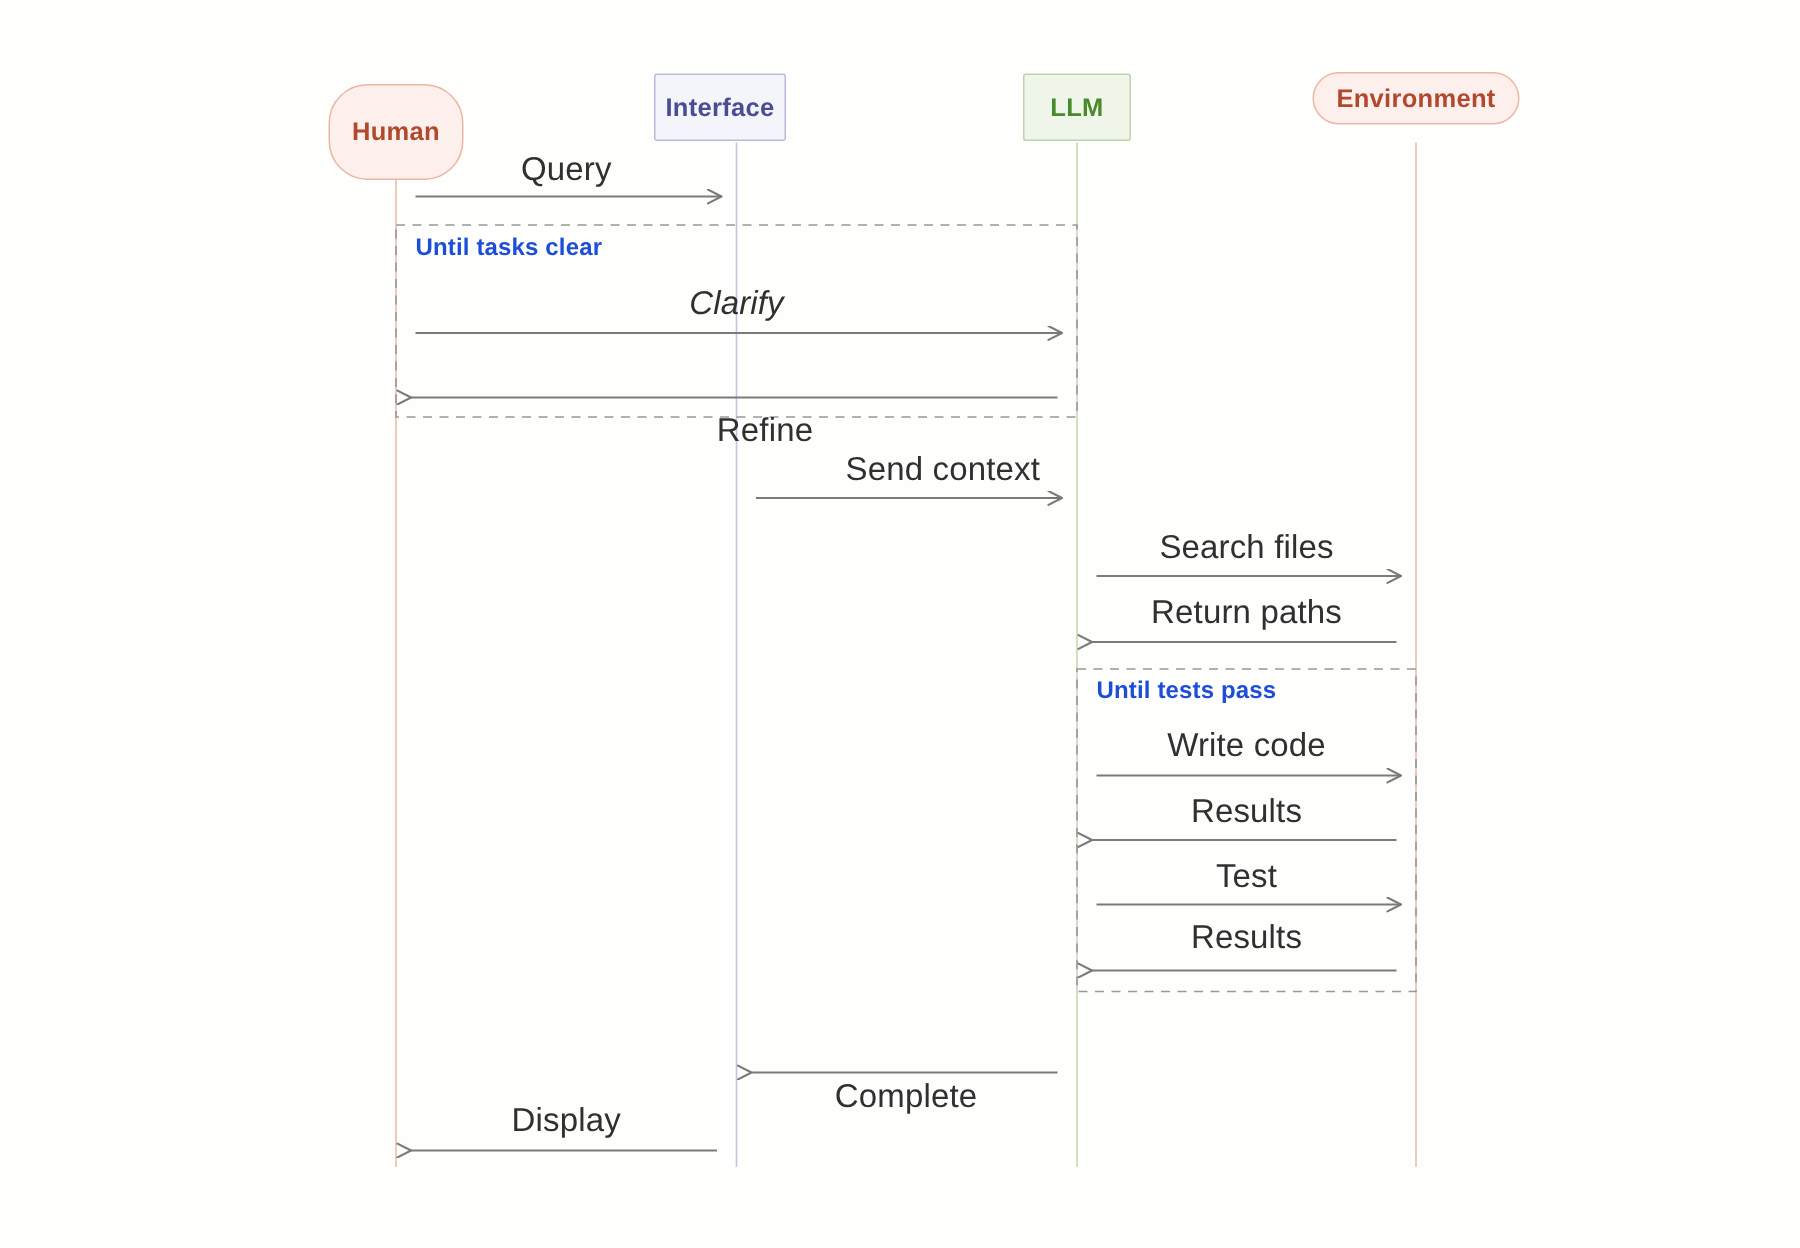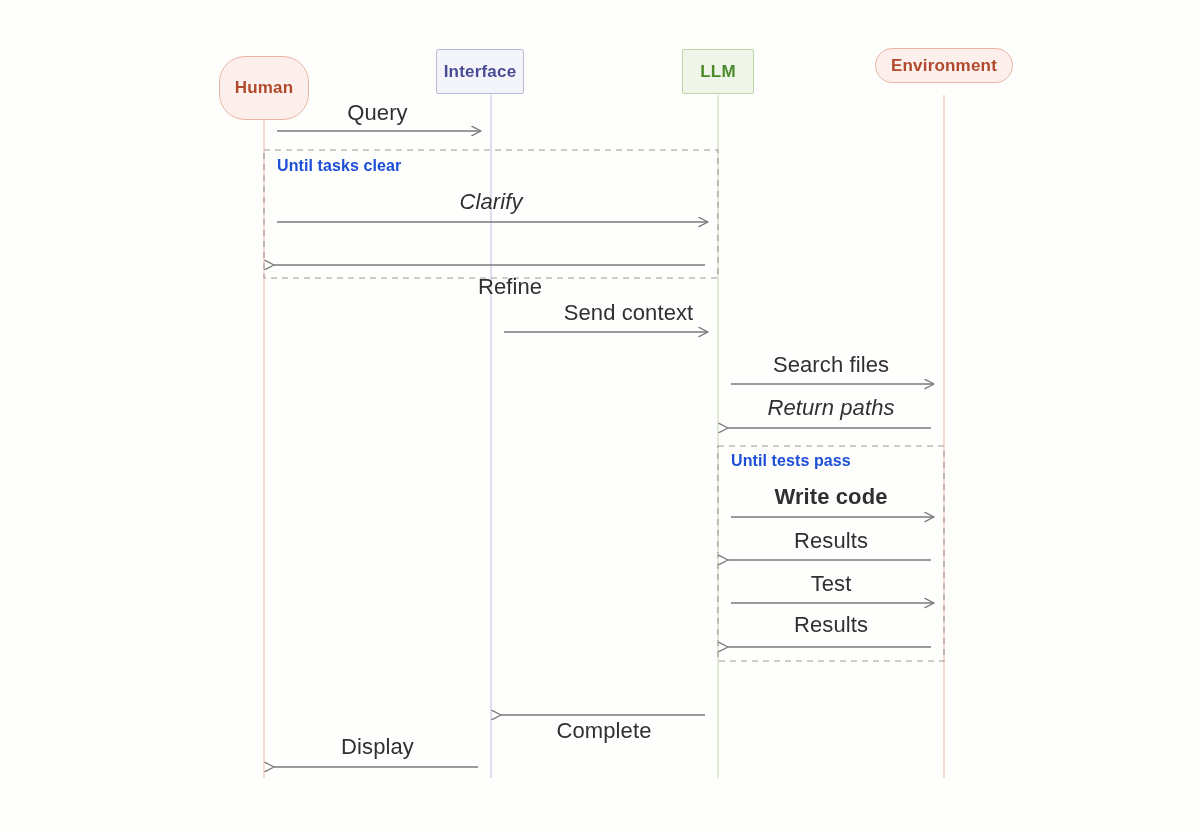--- a/index.html
+++ b/index.html
@@ -136,22 +136,22 @@
       <div class="participant-box p-environment" style="left: 875px; top: 48px; width: 138px; height: 35px;">
         <span>Environment</span>
       </div>
     </div>
   <div id="labels-layer">
       <div class="msg-label" style="left: 377.5px; top: 100px;">Query</div>
       <div class="msg-label" style="left: 491px; top: 189px; font-style: italic;">Clarify</div>
       <div class="msg-label" style="left: 510px; top: 232px; margin-top: 42px;">Refine</div>
       <div class="msg-label" style="left: 604.5px; top: 300px; margin-left: 24px;">Send context</div>
       <div class="msg-label" style="left: 831px; top: 352px;">Search files</div>
-      <div class="msg-label" style="left: 831px; top: 395px; font-style: italic;">Return paths</div>
-      <div class="msg-label" style="left: 831px; top: 484px; font-weight: bold;">Write code</div>
+      <div class="msg-label" style="left: 831px; top: 395px;">Return paths</div>
+      <div class="msg-label" style="left: 831px; top: 484px;">Write code</div>
       <div class="msg-label" style="left: 831px; top: 528px;">Results</div>
       <div class="msg-label" style="left: 831px; top: 571px;">Test</div>
       <div class="msg-label" style="left: 831px; top: 612px;">Results</div>
       <div class="msg-label" style="left: 604px; top: 682px; margin-top: 36px;">Complete</div>
       <div class="msg-label" style="left: 377.5px; top: 734px;">Display</div>
     </div>
   <div id="looptitles-layer">
       <div class="loop-title" style="left: 277px; top: 157px;">Until tasks clear</div>
       <div class="loop-title" style="left: 731px; top: 452px;">Until tests pass</div>
     </div>

